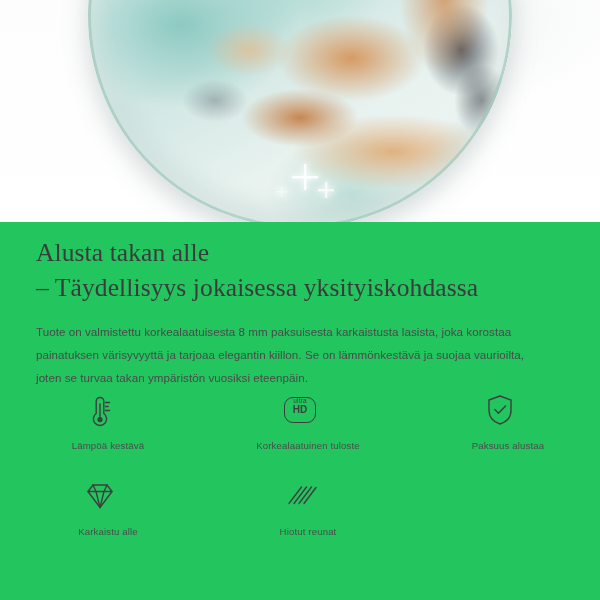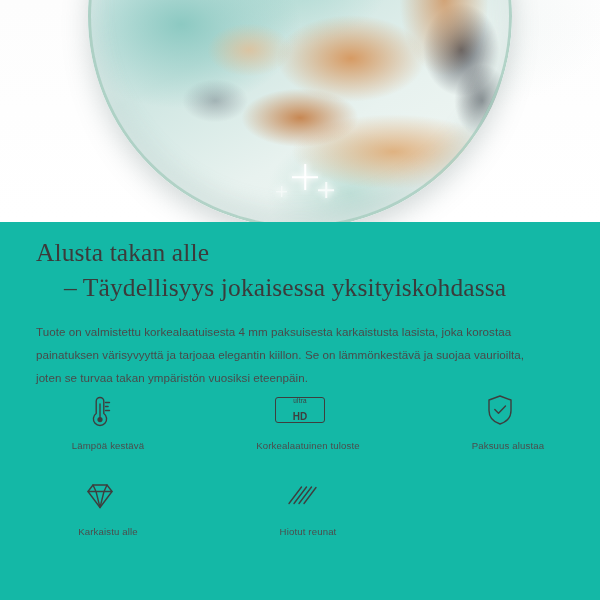--- a/index.html
+++ b/index.html
@@ -6,21 +6,21 @@
   html, body {
     margin: 0; padding: 0;
     width: 600px; height: 600px;
     background: #ffffff;
     font-family: "Liberation Sans", sans-serif;
     overflow: hidden;
   }
   #page {
     position: relative;
     width: 600px; height: 600px;
-    background: #14b8a6;
+    background: #22c55e;
     text-decoration: underline;
   }
 
   
   .hero {
     position: absolute;
     left: 0; top: 0;
     width: 600px; height: 222px;
     overflow: hidden;
     background: #ffffff;
@@ -97,21 +97,21 @@
   .headline {
     margin: 0;
     padding: 14px 36px 0 36px;
     font-family: "Liberation Serif", serif;
     font-weight: 400;
     font-size: 25.5px;
     line-height: 1.36;
     color: #3b3b3b;
     letter-spacing: 0.1px;
   }
-  .headline .l2 { display: block; margin-left: 28px; }
+  .headline .l2 { display: block; }
 
   .body-copy {
     margin: 0;
     padding: 16px 36px 0 36px;
     font-size: 11.6px;
     line-height: 1.95;
     color: #4a4a4a;
     letter-spacing: 0.05px;
     max-width: 570px;
   }
@@ -148,25 +148,25 @@
   }
   svg { display: block; }
   .stroke {
     fill: none;
     stroke: #3e3e3e;
     stroke-width: 1.4;
     stroke-linecap: round;
     stroke-linejoin: round;
   }
   .ultrahd-box {
-    width: 50px; height: 26px;
+    width: 32px; height: 26px;
     border: 1.4px solid #3e3e3e;
-    border-radius: 3px;
+    border-radius: 9px;
     display: flex; flex-direction: column;
-    align-items: center; justify-content: space-between;
+    align-items: center; justify-content: flex-start;
     line-height: 1;
   }
   .ultrahd-box .u { font-size: 6.4px; letter-spacing: .2px; color: #3e3e3e; margin-bottom: 1px; }
   .ultrahd-box .hd { font-size: 10px; font-weight: 700; color: #3e3e3e; }
 </style>
 </head>
 <body>
 
 <div id="page">
 
@@ -180,21 +180,21 @@
     <span class="sparkle s1"></span>
     <span class="sparkle s2"></span>
     <span class="sparkle s3"></span>
   </div>
 
   <div class="content">
     <h1 class="headline">
       <span>Alusta takan alle</span>
       <span class="l2">– Täydellisyys jokaisessa yksityiskohdassa</span>
     </h1>
-    <p class="body-copy">Tuote on valmistettu korkealaatuisesta 4 mm paksuisesta karkaistusta lasista, joka korostaa painatuksen värisyvyyttä ja tarjoaa elegantin kiillon. Se on lämmönkestävä ja suojaa vaurioilta, joten se turvaa takan ympäristön vuosiksi eteenpäin.</p>
+    <p class="body-copy">Tuote on valmistettu korkealaatuisesta 8 mm paksuisesta karkaistusta lasista, joka korostaa painatuksen värisyvyyttä ja tarjoaa elegantin kiillon. Se on lämmönkestävä ja suojaa vaurioilta, joten se turvaa takan ympäristön vuosiksi eteenpäin.</p>
   </div>
 
   <div class="features">
 
     <div class="feature">
       <div class="glyph">
         <svg width="34" height="38" viewBox="0 0 34 38">
           <path class="stroke" d="M17 6.5a3.8 3.8 0 0 1 3.8 3.8v12.2a6.6 6.6 0 1 1-7.6 0V10.3A3.8 3.8 0 0 1 17 6.5z"></path>
           <path class="stroke" d="M17 13v13.5"></path>
           <circle cx="17" cy="28.6" r="2.6" fill="#3e3e3e" stroke="none"></circle>

